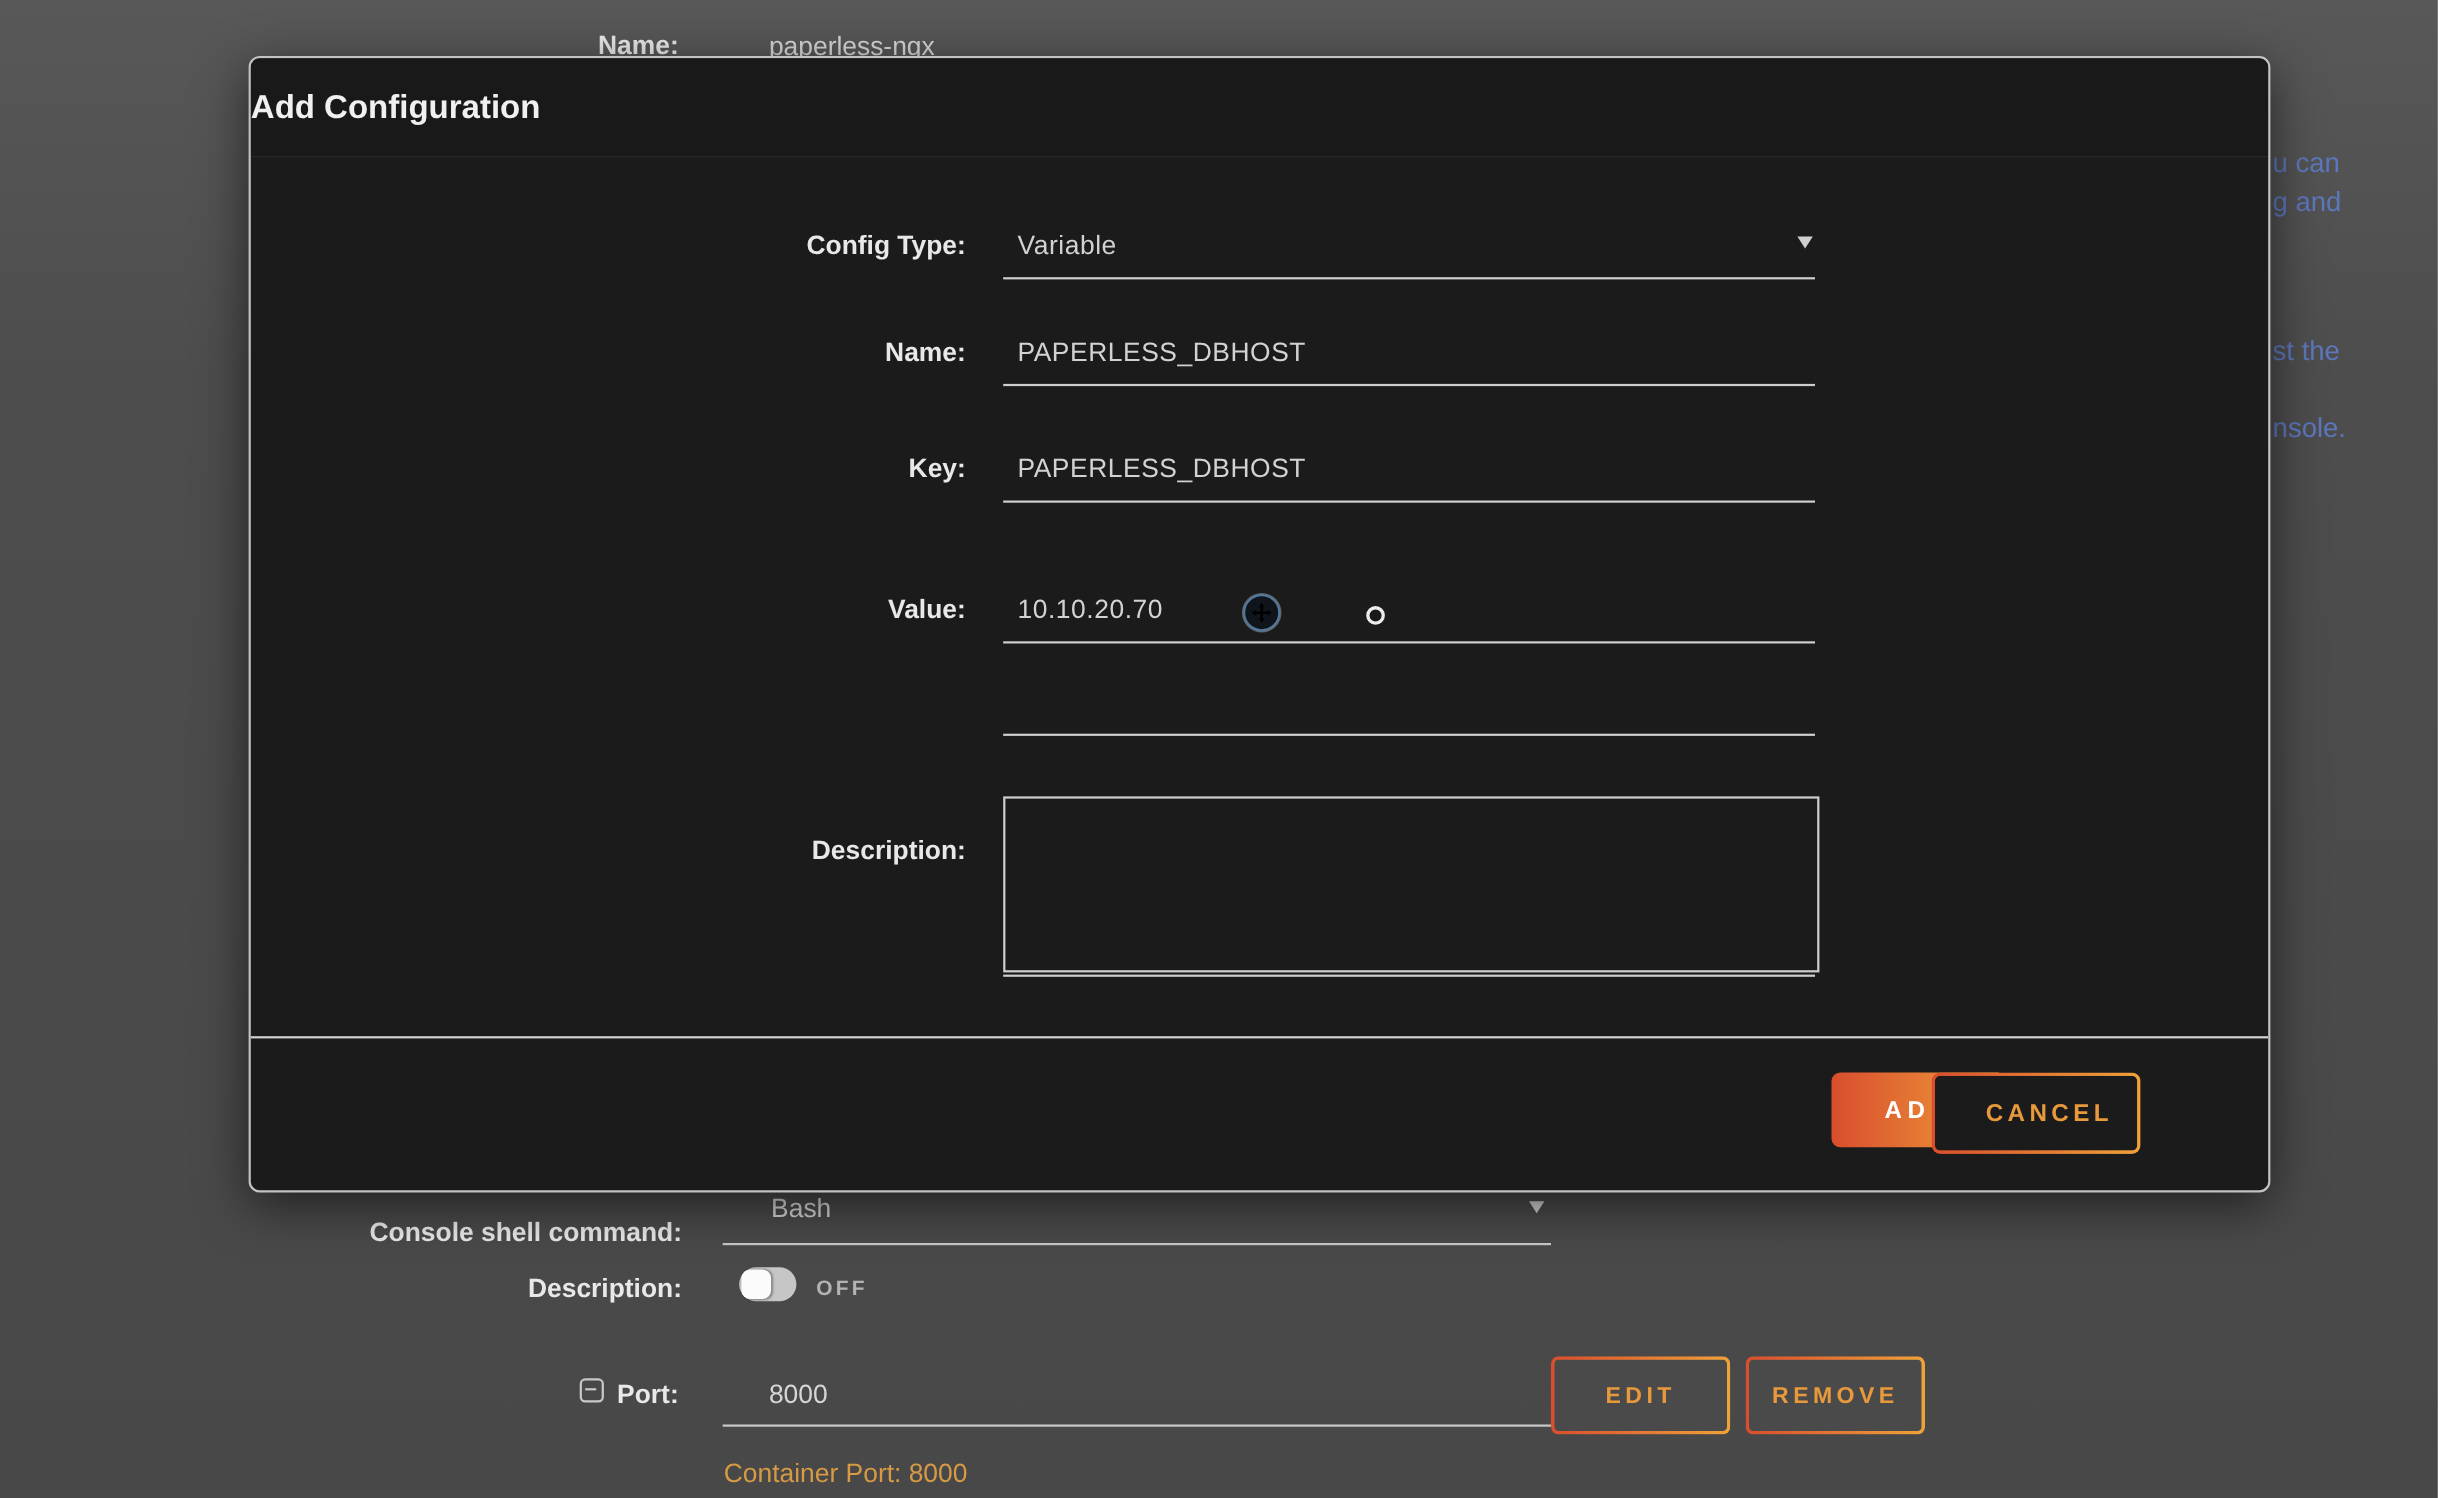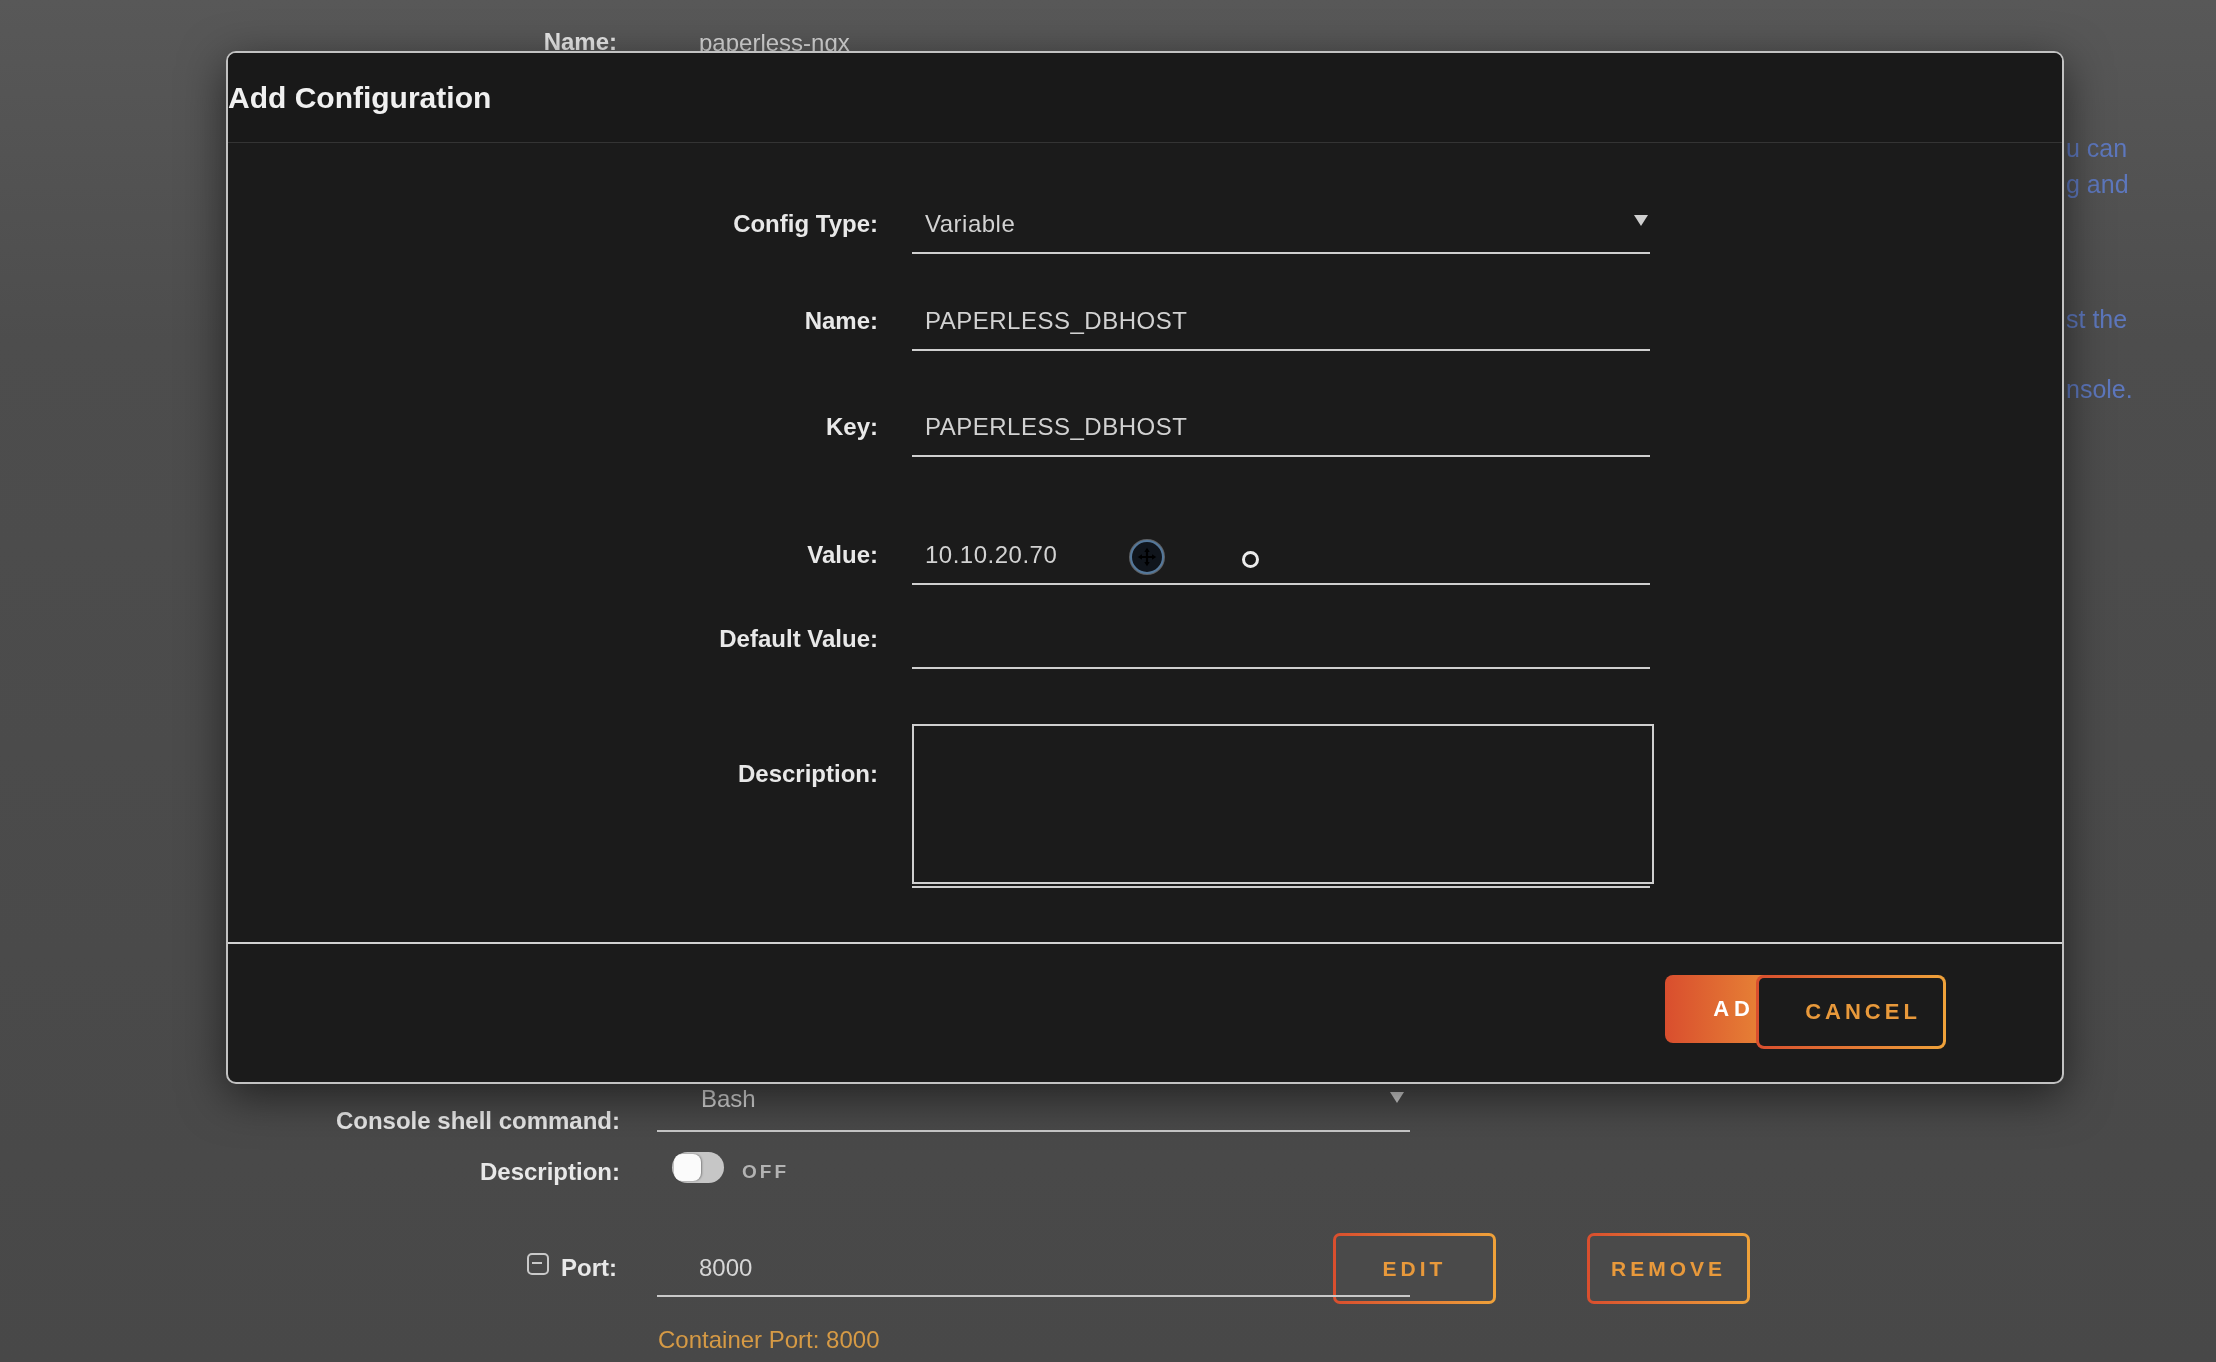--- a/index.html
+++ b/index.html
@@ -30,21 +30,21 @@
   .minus-icon span{position:absolute;left:3px;top:7px;width:10px;height:2px;background:#c9c9c9;display:block;}
   .port-label{left:450px;top:1254px;width:167px;}
   .port-value{left:663px;top:1254px;}
   .port-underline{left:657px;top:1295px;width:753px;}
   .port-hint{left:658px;top:1326px;font-size:24px;color:#d69a45;}
   .btn-outline{position:absolute;display:flex;align-items:center;justify-content:center;
     font-weight:bold;font-size:21px;letter-spacing:4px;color:#e8993b;cursor:pointer;
     border:3px solid transparent;border-radius:7px;
     background:linear-gradient(#4a4a4a,#4a4a4a) padding-box,
                linear-gradient(90deg,#d94e2e,#efa23a) border-box;}
-  .edit-btn{left:1333px;top:1233px;width:157px;height:65px;}
+  .edit-btn{left:1410px;top:1233px;width:157px;height:65px;}
   .remove-btn{left:1587px;top:1233px;width:157px;height:65px;}
   
   .modal{position:absolute;z-index:10;left:226px;top:51px;width:1834px;height:1029px;
     background:#1b1b1b;border:2px solid #c2c2c2;border-radius:10px;
     box-shadow:0 12px 45px rgba(0,0,0,.55);}
   .modal-header{position:absolute;left:0;right:0;top:0;height:89px;background:#191919;
     border-bottom:1px solid rgba(255,255,255,.12);border-radius:8px 8px 0 0;
     display:flex;align-items:center;justify-content:flex-start;}
   .modal-title{font-size:30px;font-weight:bold;color:#f0f0f0;}
   .frow{position:absolute;left:0;width:100%;height:60px;}
@@ -133,21 +133,20 @@
       <div class="m-underline"></div>
     </div>
 
     <div class="frow fr3">
       <div class="m-label">Value:</div>
       <div class="m-value">10.10.20.70</div>
       <div class="m-underline"></div>
     </div>
 
     <div class="frow fr4">
-      <div class="m-label">Default Value:</div>
       <div class="m-value"></div>
       <div class="m-underline"></div>
     </div>
 
     <div class="desc-row">
       <div class="m-label desc-label">Description:</div>
       <textarea class="desc-box" style=""></textarea>
       <div class="m-underline desc-underline"></div>
     </div>
 

